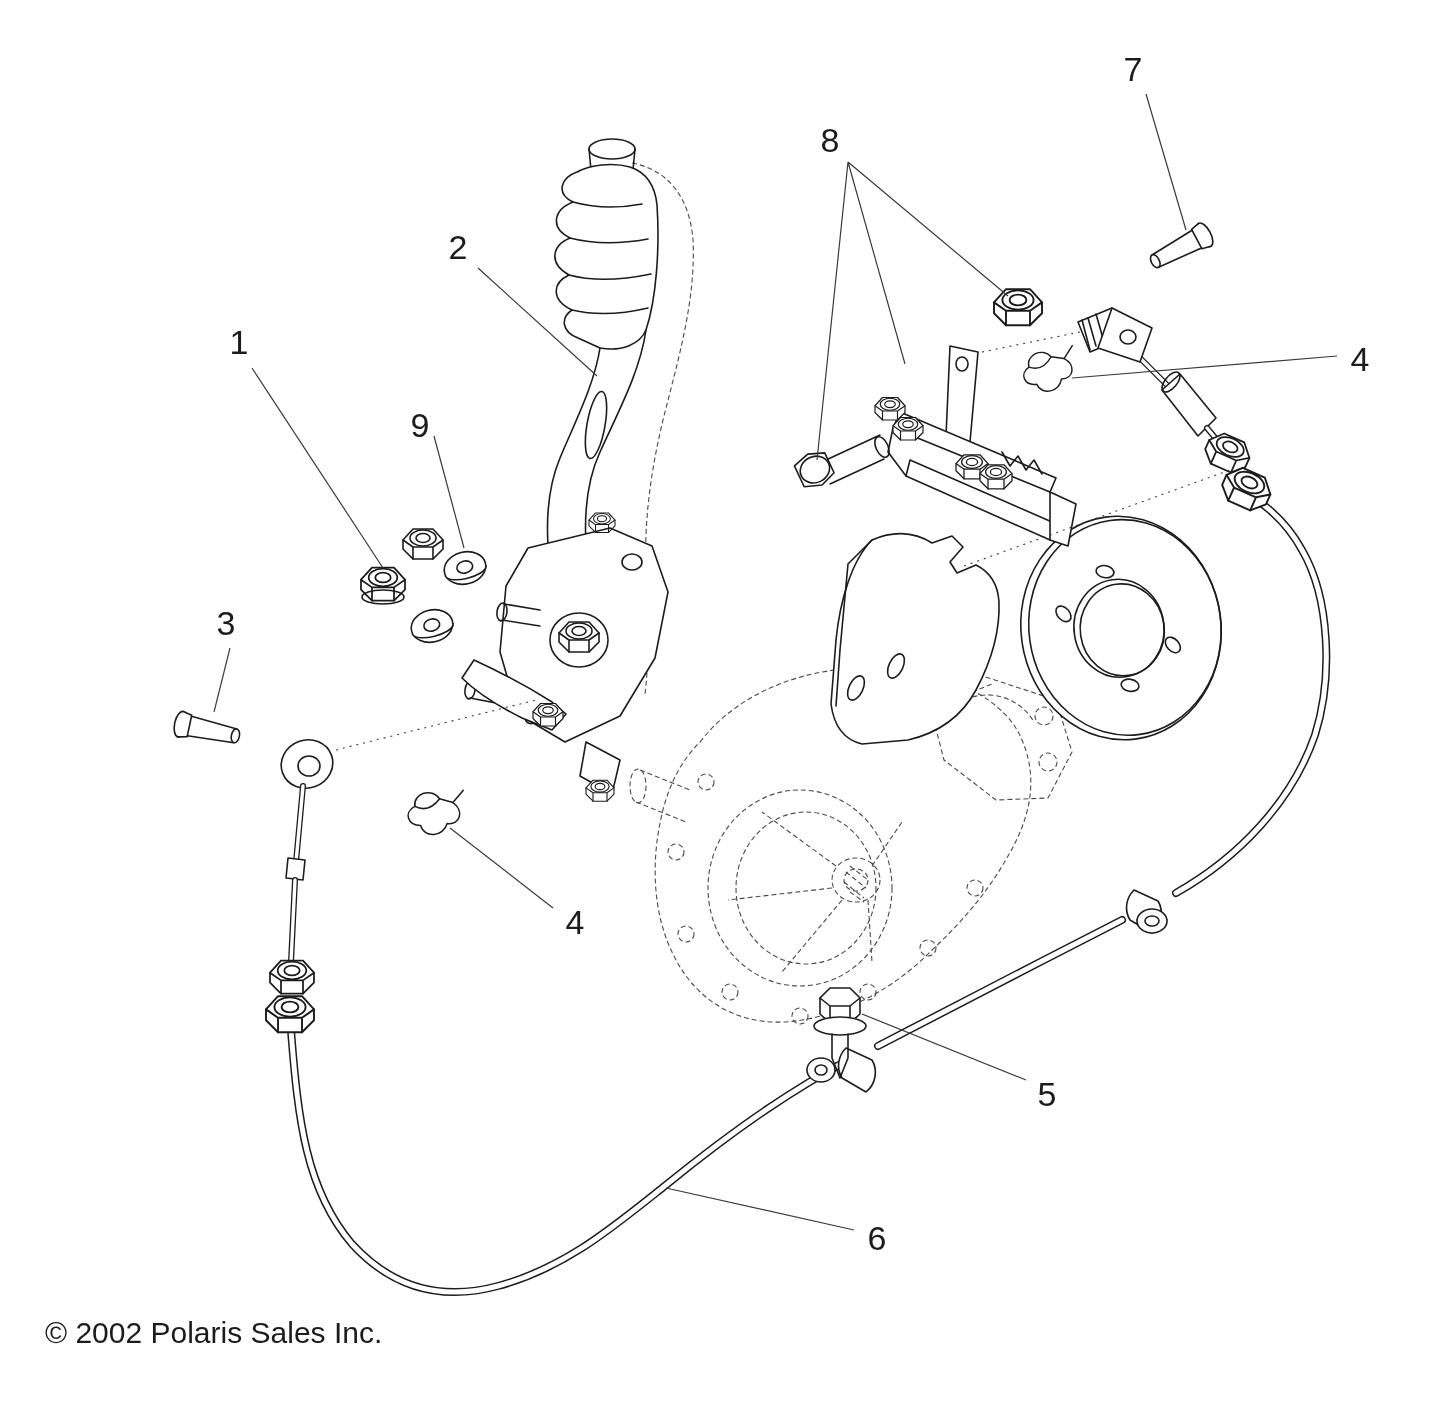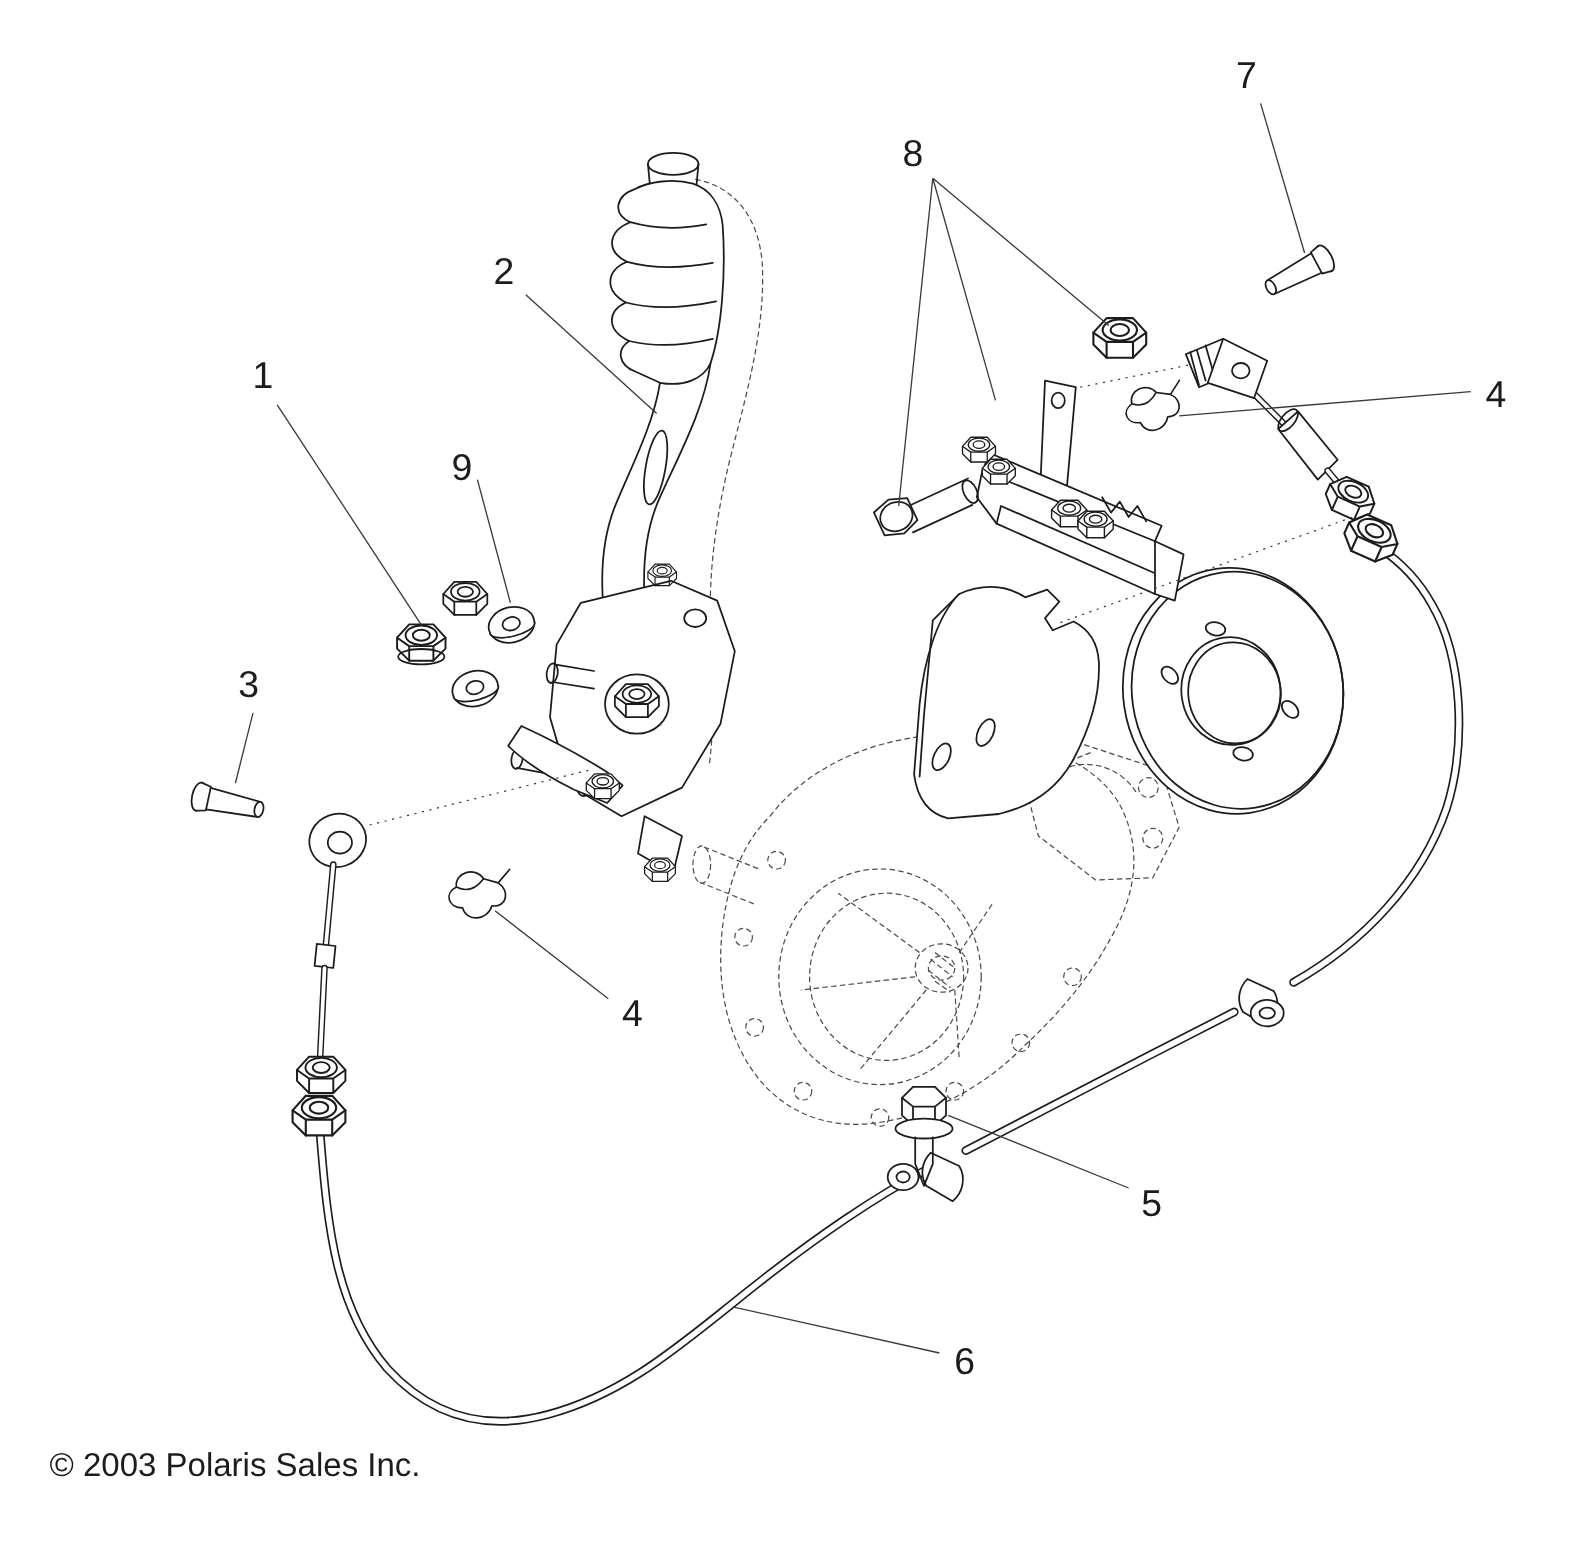--- a/index.html
+++ b/index.html
@@ -283,15 +283,15 @@
 <div class="callout" style="left:458px;top:247px">2</div>
 <div class="callout" style="left:226px;top:623px">3</div>
 <div class="callout" style="left:1360px;top:359px">4</div>
 <div class="callout" style="left:575px;top:922px">4</div>
 <div class="callout" style="left:1047px;top:1094px">5</div>
 <div class="callout" style="left:877px;top:1238px">6</div>
 <div class="callout" style="left:1133px;top:69px">7</div>
 <div class="callout" style="left:830px;top:140px">8</div>
 <div class="callout" style="left:420px;top:425px">9</div>
 
-<div class="copyright">© 2003 Polaris Sales Inc.</div>
+<div class="copyright">© 2002 Polaris Sales Inc.</div>
 
 </div>
 
 </body></html>

